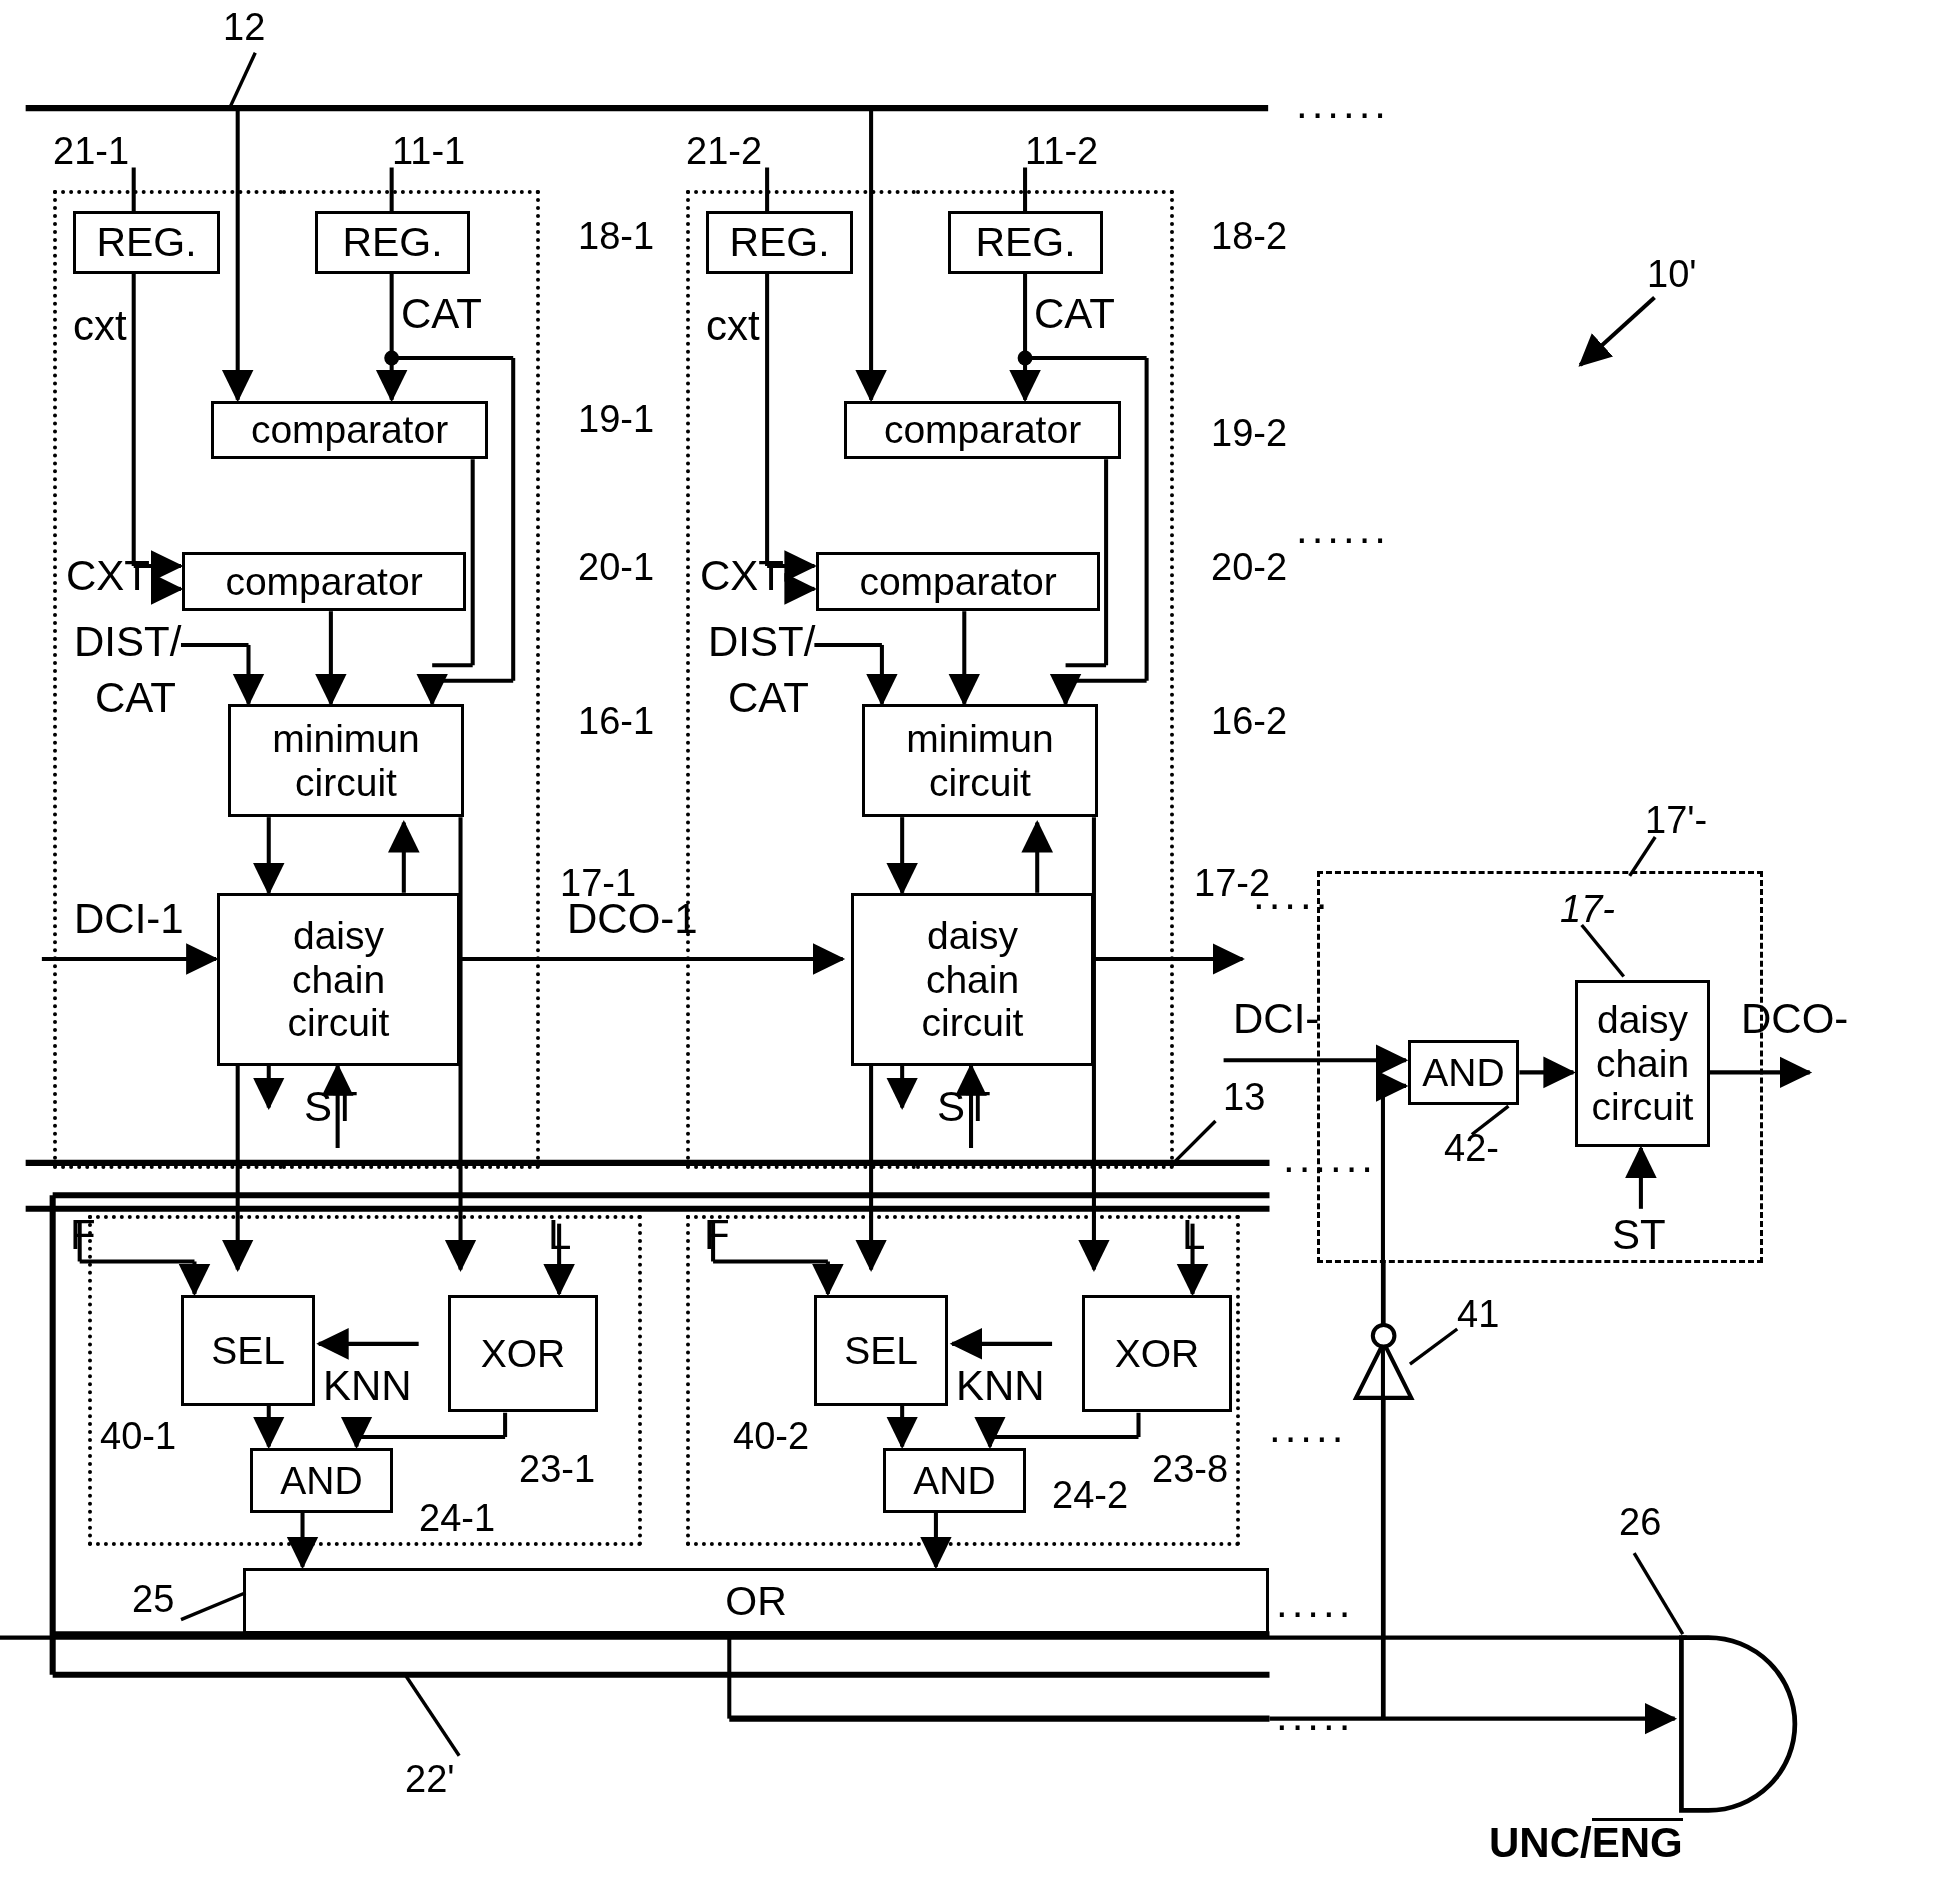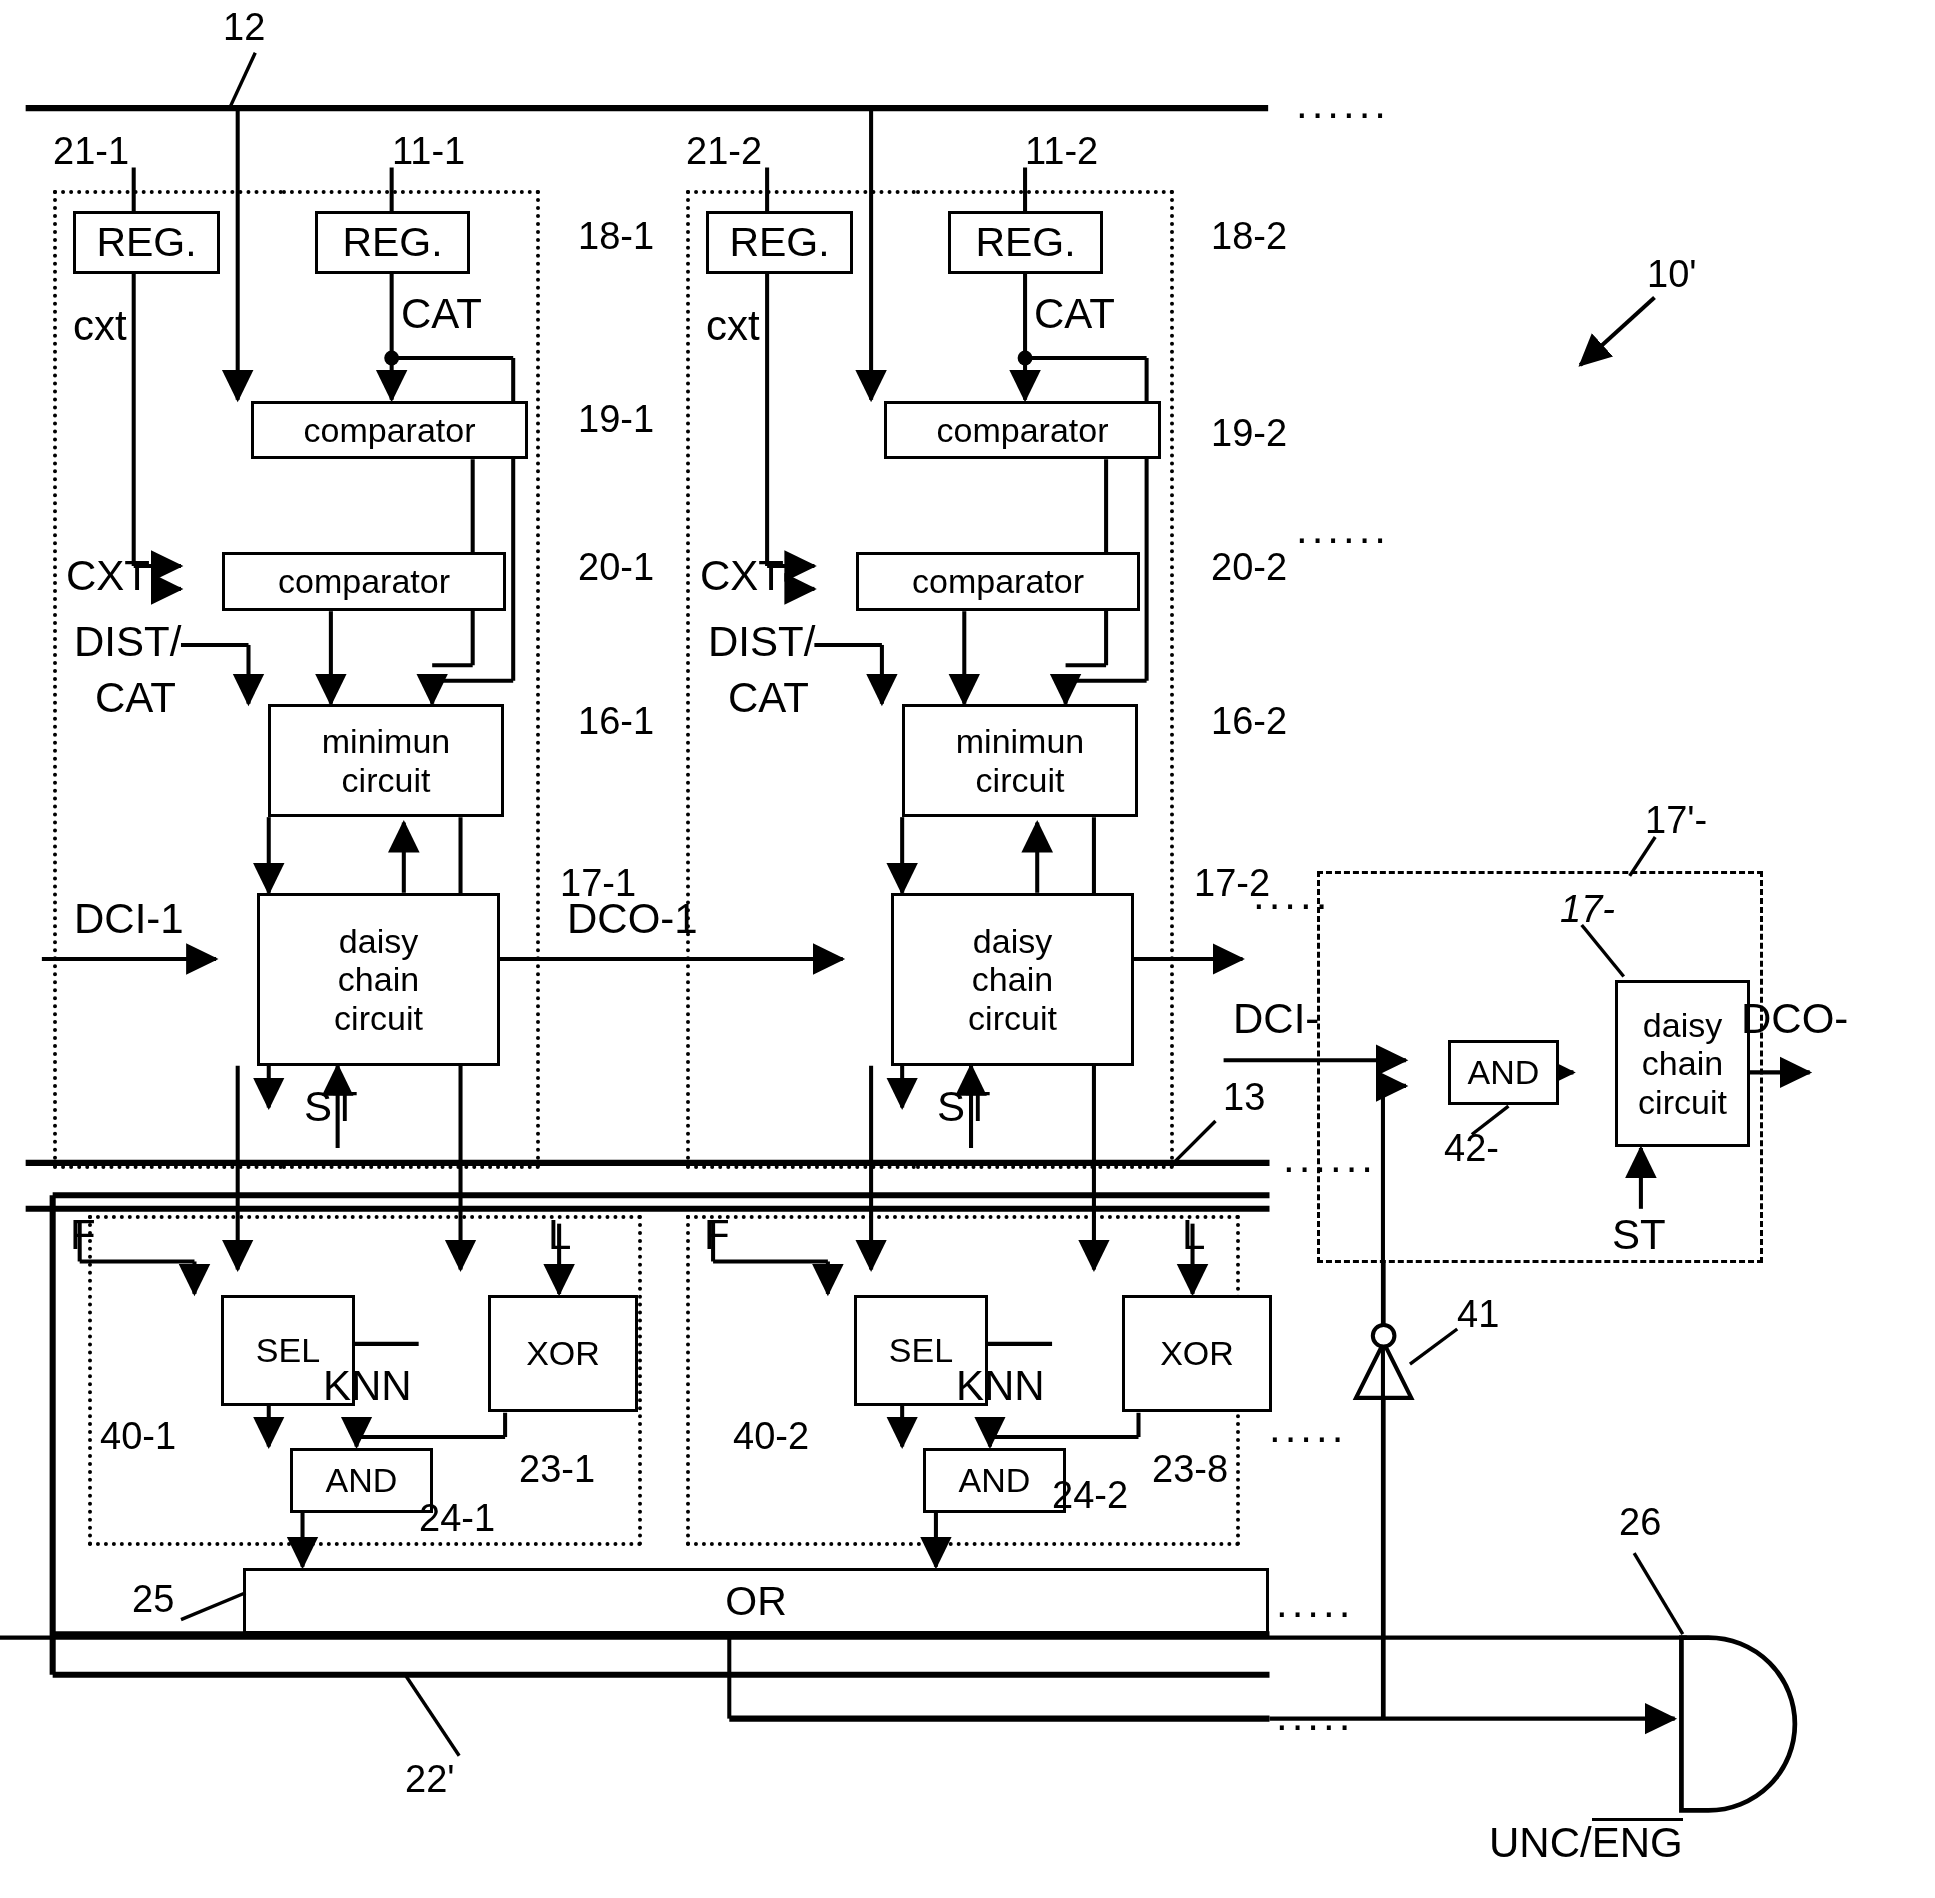--- a/index.html
+++ b/index.html
@@ -6,21 +6,21 @@
   body{font-family:"Liberation Sans",sans-serif;}
   #root{position:relative;width:1936px;height:1899px;background:#fff;overflow:hidden;}
   svg#wires{position:absolute;left:0;top:0;width:1936px;height:1899px;}
   .lbl{position:absolute;color:#000;white-space:nowrap;line-height:1;}
   .ref{font-size:38px;}
   .sig{font-size:42px;}
   .blkbox{position:absolute;border:3.4px solid #000;background:#fff;
           display:flex;align-items:center;justify-content:center;
           text-align:center;color:#000;box-sizing:border-box;}
   .blk-lg{font-size:41px;}
-  .blk-md{font-size:34px;margin-left:40px;}
+  .blk-md{font-size:39px;}
   .multi{flex-direction:column;line-height:1.12;}
   .dashbox{position:absolute;border:3.4px dashed #000;box-sizing:border-box;}
   .dotbox{position:absolute;border:4.7px dotted #000;box-sizing:border-box;}
   .orbar{position:absolute;border:3.4px solid #000;background:#fff;box-sizing:border-box;
          display:flex;align-items:center;justify-content:center;font-size:41px;color:#000;}
   .ovl{overflow:visible;}
   .dots{position:absolute;font-size:42px;letter-spacing:4px;color:#000;}
   .ebar{display:inline-block;border-top:3.4px solid #000;line-height:1;padding-top:0.7px;}
 </style>
 </head>
@@ -329,21 +329,21 @@
   <div class="lbl ref" style="left:1444px;top:1129px;">42-</div>
   <svg class="ovl" style="position:absolute;left:1461px;top:1106px;width:61px;height:34px;" viewBox="0 0 90 50" width="61" height="34">
     <line x1="70" y1="0" x2="16" y2="42" stroke="#000" stroke-width="5"></line>
   </svg>
   <div class="lbl sig" style="left:1233px;top:998px;">DCI-</div>
   <div class="lbl sig" style="left:1741px;top:998px;">DCO-</div>
   <div class="lbl sig" style="left:1612px;top:1214px;">ST</div>
   <div class="lbl ref" style="left:1457px;top:1295px;">41</div>
   <div class="lbl ref" style="left:1619px;top:1503px;">26</div>
 
-  <div class="lbl sig" style="left:1489px;top:1818px;">
+  <div class="lbl sig" style="left:1489px;top:1818px;font-weight:bold;">
     <span>UNC/</span><span class="ebar">ENG</span>
   </div>
 
   <div class="dots" style="left:1296px;top:80px;">......</div>
   <div class="dots" style="left:1296px;top:505px;">......</div>
   <div class="dots" style="left:1283px;top:1134px;">......</div>
   <div class="dots" style="left:1269px;top:1404px;">.....</div>
   <div class="dots" style="left:1276px;top:1579px;">.....</div>
   <div class="dots" style="left:1276px;top:1692px;">.....</div>
   <div class="dots" style="left:1253px;top:871px;">.....</div>

